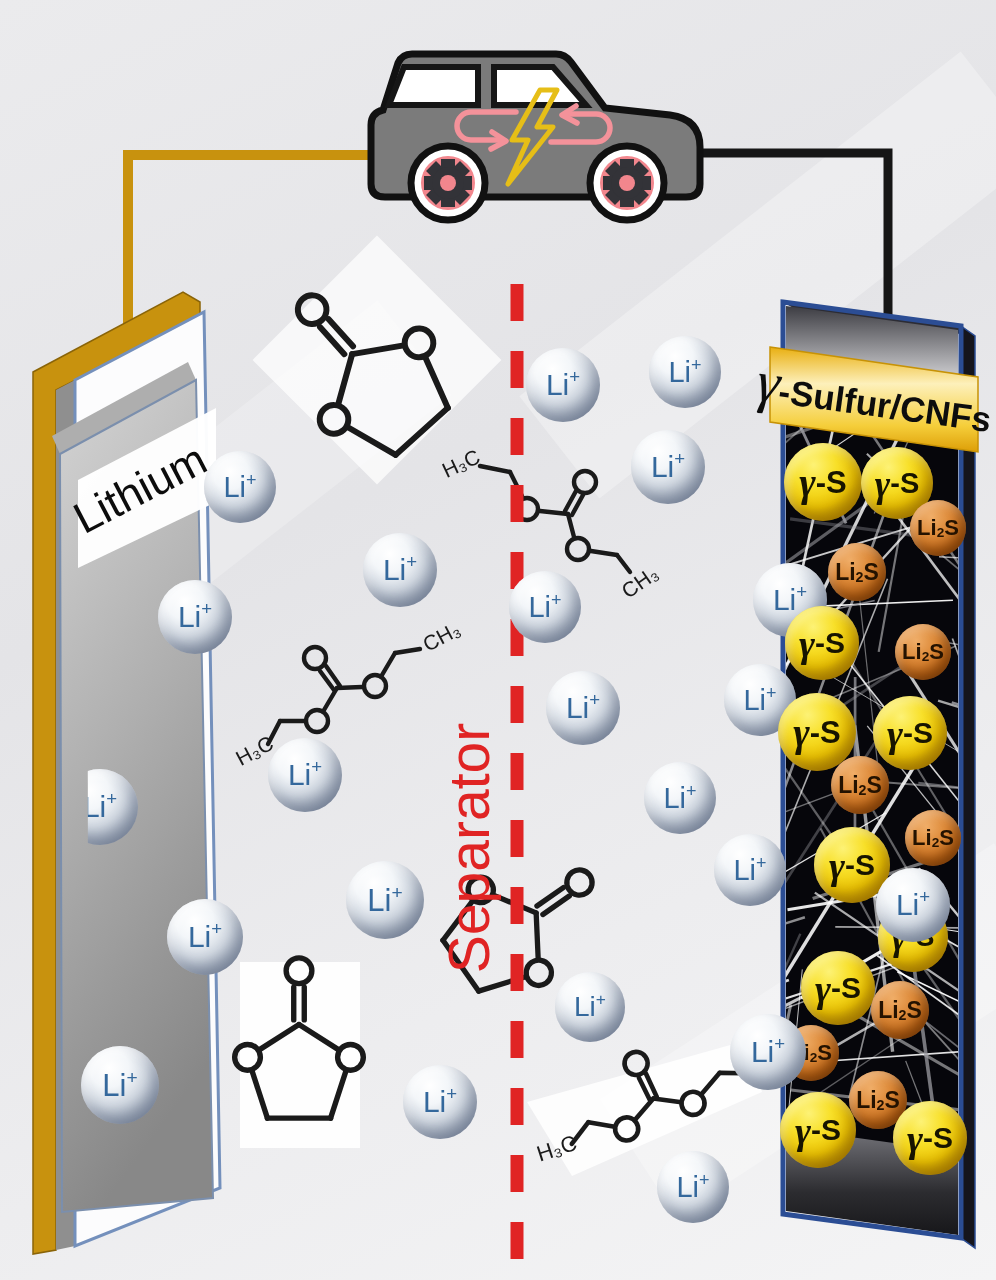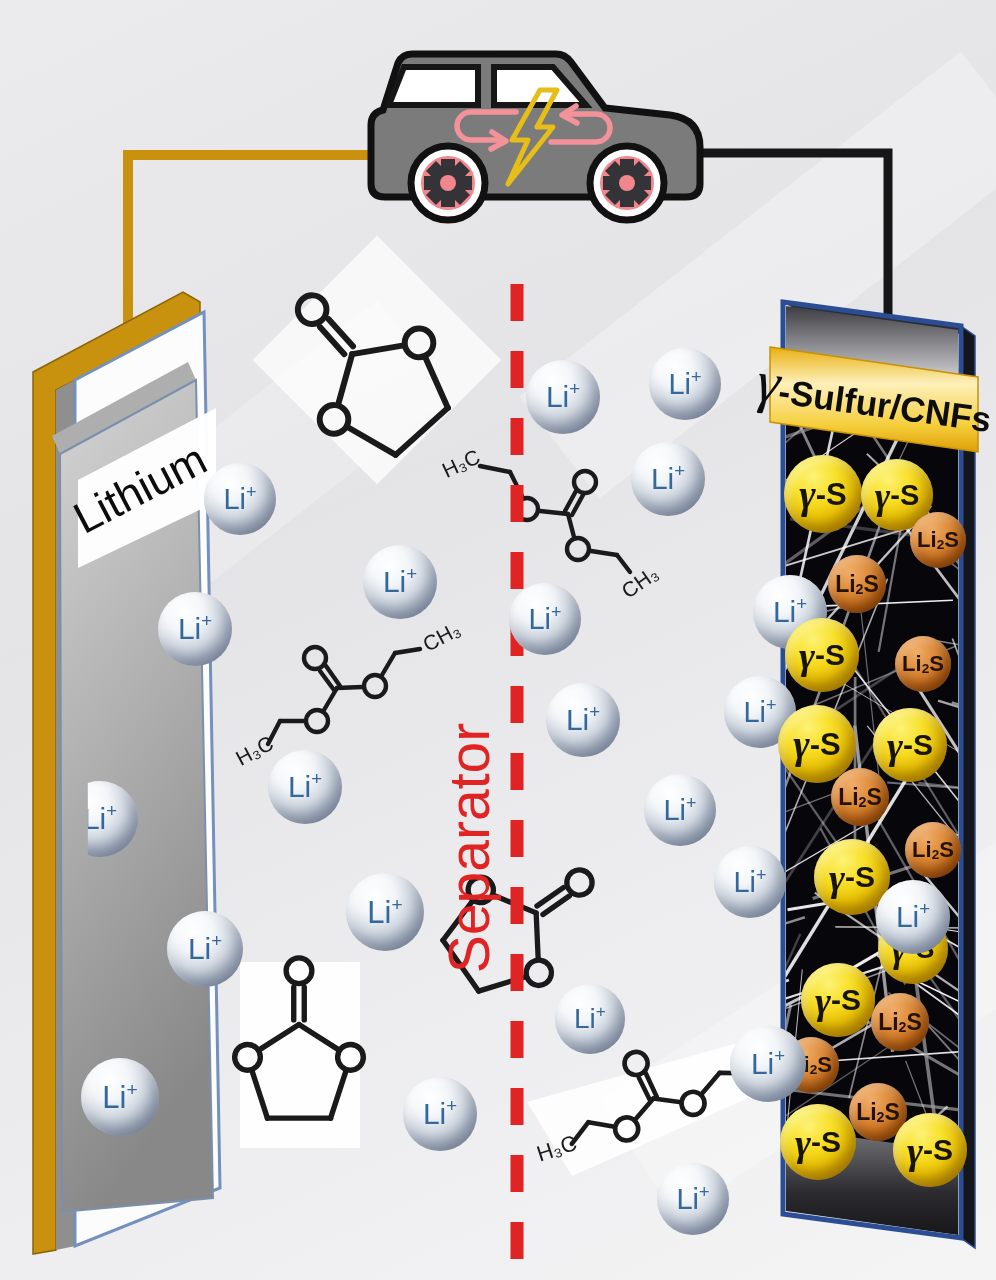--- a/index.html
+++ b/index.html
@@ -1,21 +1,21 @@
 <!DOCTYPE html>
 <html><head>
 <meta charset="utf-8">
 <style>
   html,body{margin:0;padding:0;background:#dcdcdе;}
   body{font-family:"Liberation Sans",sans-serif;}
   .canvas{position:relative;width:996px;height:1280px;overflow:hidden;
     background:linear-gradient(155deg,#ebebed 0%,#e4e4e7 38%,#ededef 70%,#f4f4f5 100%);}
   svg{position:absolute;left:0;top:0;}
   
-  #spheres{position:absolute;left:0;top:12px;width:996px;height:1004px;pointer-events:none;}
+  #spheres{position:absolute;left:0;top:0;width:996px;height:1004px;pointer-events:none;}
   .sp{position:absolute;border-radius:50%;display:flex;align-items:center;justify-content:center;
       transform:translate(-50%,-50%);font-family:"Liberation Sans",sans-serif;line-height:1;}
   .sp.li{background:radial-gradient(circle at 36% 28%,#ffffff 0%,#f3f6f9 26%,#d2d9e2 50%,#a9b4c4 74%,#8b99ae 90%,#7a889e 100%);
       color:#34689c;box-shadow:inset -6px -9px 14px rgba(45,58,82,.35),inset 5px 7px 10px rgba(255,255,255,.6);}
   .sp.gs{background:radial-gradient(circle at 38% 28%,#fdf276 0%,#f8e02a 30%,#ecc403 58%,#c39300 82%,#936d00 100%);
       color:#171400;font-weight:700;box-shadow:inset -6px -9px 14px rgba(110,75,0,.45),inset 5px 7px 9px rgba(255,255,210,.5);}
   .sp.ls{background:radial-gradient(circle at 38% 30%,#f0ad67 0%,#dd8a39 36%,#c06818 66%,#934a0c 90%,#7c3c08 100%);
       color:#241200;font-weight:700;box-shadow:inset -5px -7px 11px rgba(80,35,0,.5),inset 4px 6px 8px rgba(255,225,190,.45);}
   .sp sup{position:relative;top:-.40em;font-size:.62em;}
   .sp sub{position:relative;top:.34em;font-size:.62em;}

